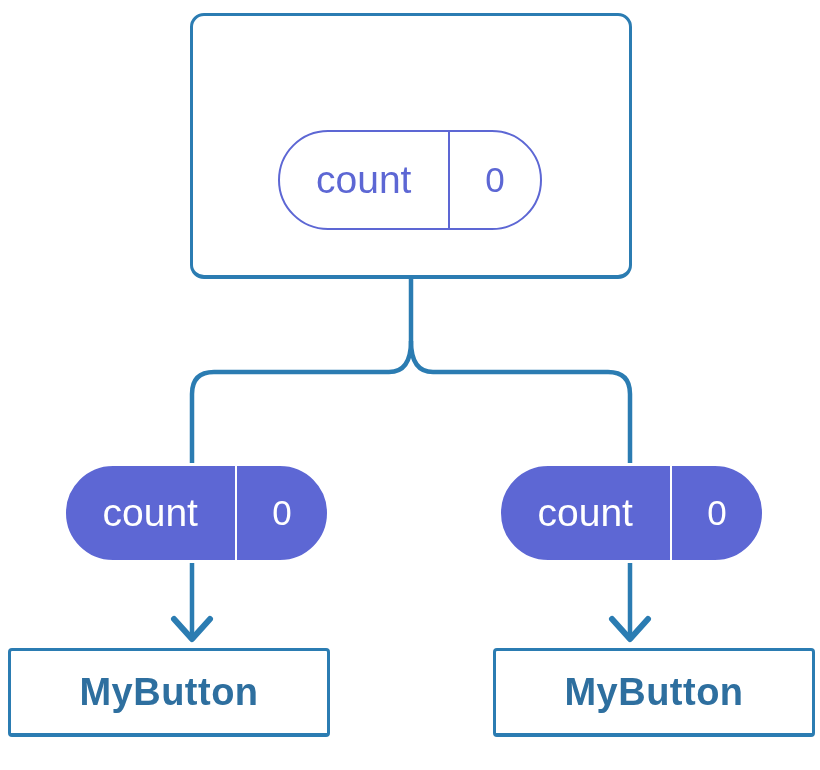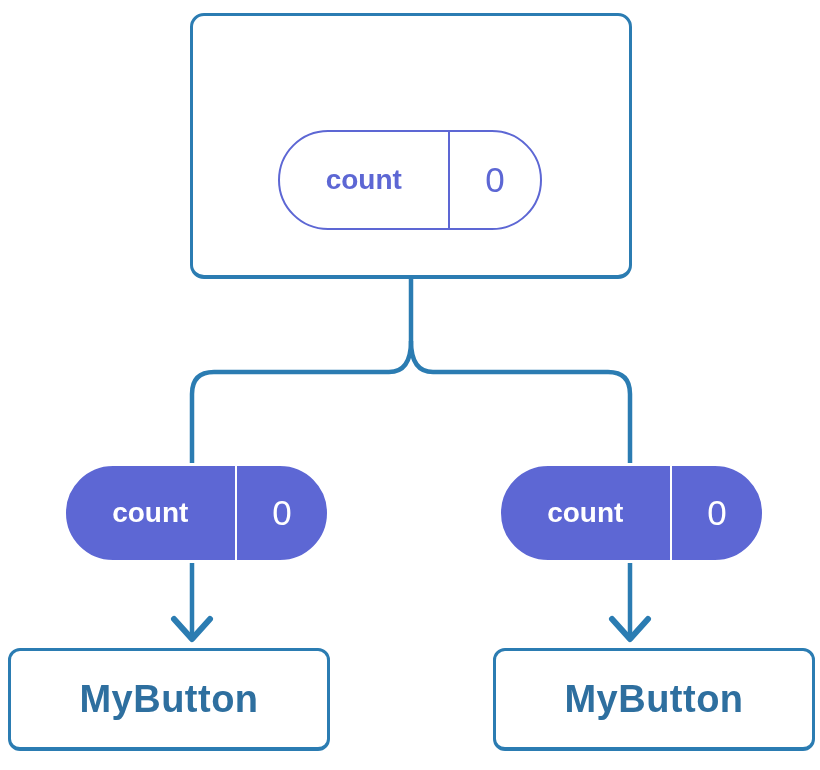--- a/index.html
+++ b/index.html
@@ -42,21 +42,21 @@
     font-size:40px;line-height:48px;
   }
 
   .pill{
     display:flex;align-items:stretch;
     box-sizing:border-box;
     border-radius:60px;
   }
   .pill-name{
     flex:1;display:flex;align-items:center;justify-content:center;
-    font-size:28px;font-weight:700;
+    font-size:39px;font-weight:400;
   }
   .pill-divider{width:2.5px;background:currentColor;}
   .pill-value{
     width:90px;display:flex;align-items:center;justify-content:center;
     font-size:35px;font-weight:400;
   }
 
   .outline-pill{
     position:absolute;left:85px;top:114px;width:264px;height:100px;
     background:#ffffff;
@@ -67,22 +67,22 @@
     position:absolute;width:267px;height:100px;
     background:var(--pill-accent);
     border:3px solid var(--pill-text-light);
     color:var(--pill-text-light);
   }
   .filled-pill .pill-divider{background:var(--pill-text-light);}
   .pill-left{left:63px;top:463px;}
   .pill-right{left:498px;top:463px;}
 
   .button-card{
-    top:648px;height:103px;width:322px;
-    border-radius:12px;
+    top:648px;height:89px;width:322px;
+    border-radius:4px;
     display:flex;align-items:center;justify-content:center;
   }
   .button-card .card-title{font-size:38px;line-height:44px;}
   .card-left{left:8px;}
   .card-right{left:493px;}
 </style>
 </head>
 <body>
 
 <div class="stage">

